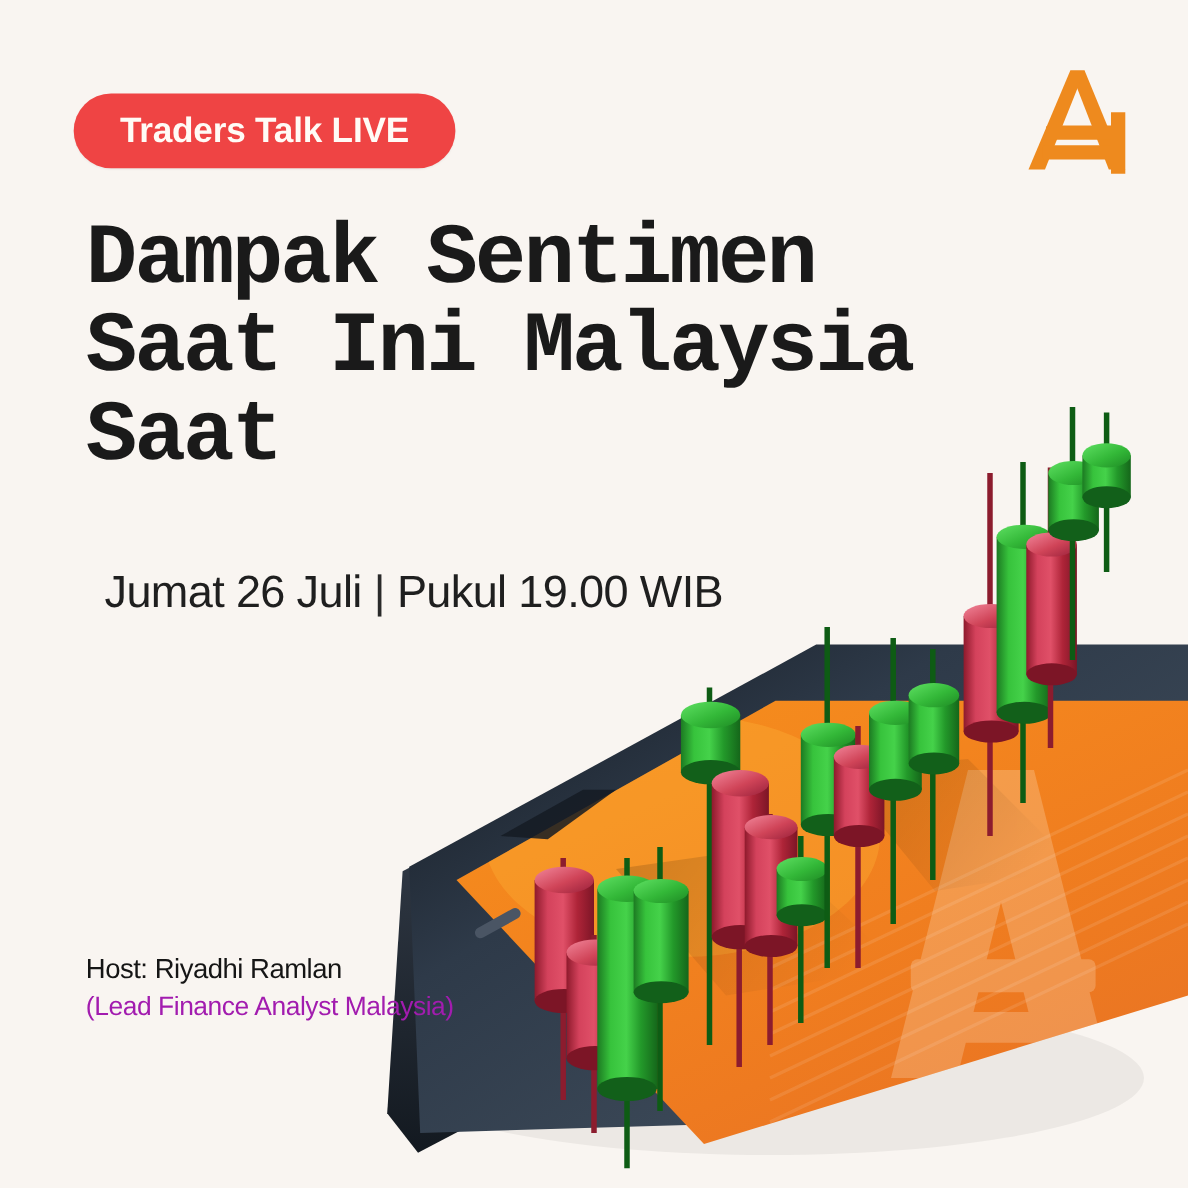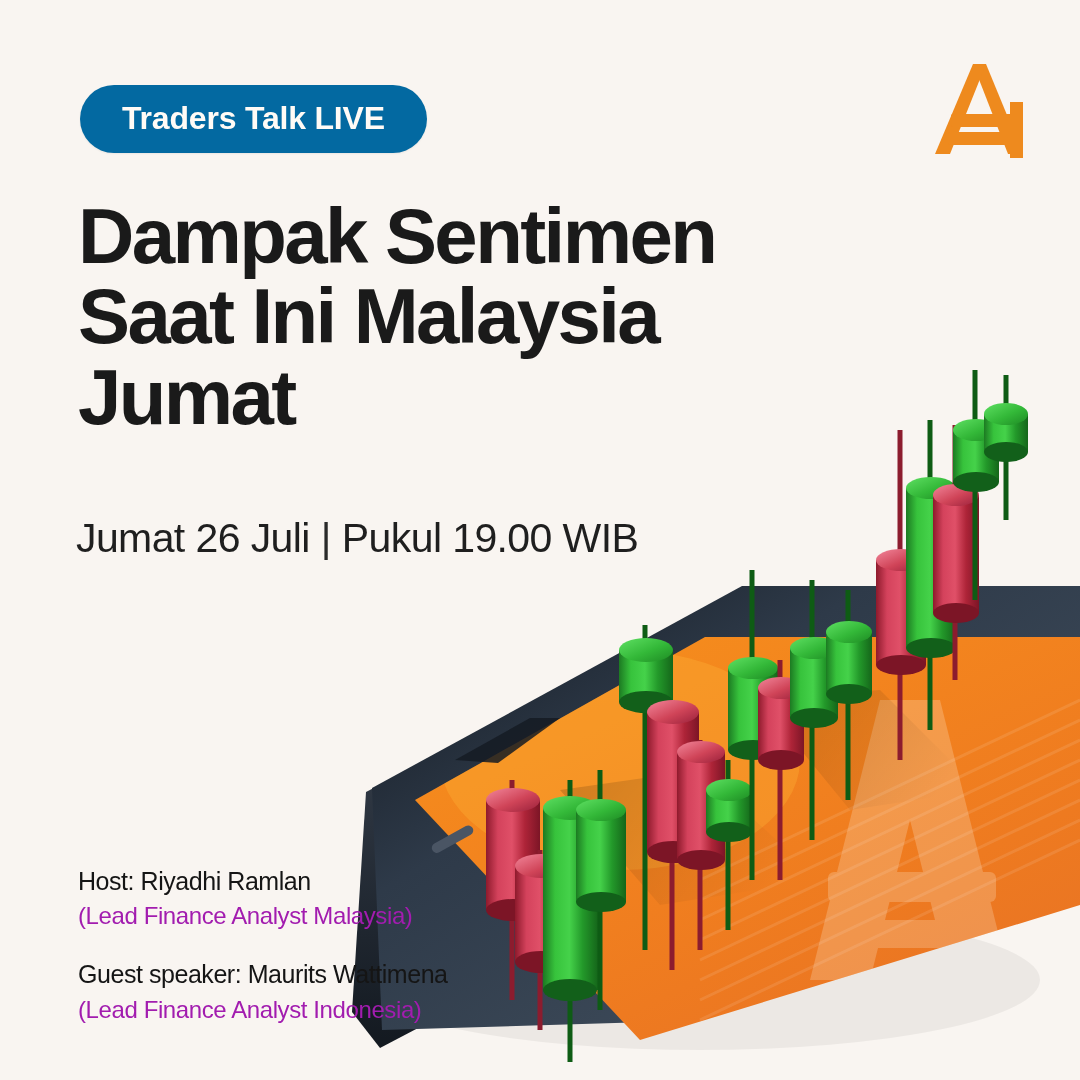--- a/index.html
+++ b/index.html
@@ -19,46 +19,47 @@
   }
 
   
   .art { position:absolute; inset:0; z-index:1; pointer-events:none; }
   .art svg { position:absolute; left:0; top:0; width:1080px; height:1080px; }
 
   
   .content { position:absolute; inset:0; z-index:3; }
 
   .badge {
-    position:absolute; left:80px; top:85px;
-    background:#0369a1;
+    position:absolute; left:67px; top:85px;
+    background:#ef4444;
     border-radius:40px;
     padding:17px 42px 19px 42px;
     color:#FFFBF6;
     font-size:32px;
     font-weight:bold;
     letter-spacing:-0.2px;
     line-height:1;
     box-shadow:0 1px 2px rgba(0,0,0,.06);
     text-align:center;
   }
 
   .headline {
     position:absolute; left:78px; top:196px;
     color:#1A1A1A;
     font-size:78px;
     font-weight:bold;
     line-height:1.03;
     letter-spacing:-2.6px;
     width:760px;
+    font-family:Liberation Mono, monospace;
   }
   .headline .hl { display:block; }
 
   .datetime {
-    position:absolute; left:76px; top:515px;
+    position:absolute; left:95px; top:515px;
     color:#1F1F1F;
     font-size:41px;
     font-weight:normal;
     letter-spacing:-0.6px;
     white-space:nowrap;
   }
   .datetime .sep {
     display:inline-block;
     margin:0 11px;
     color:#2A2A2A;
@@ -310,35 +311,31 @@
     </svg>
   </div>
 
   <div class="content">
 
     <div class="badge">Traders Talk LIVE</div>
 
     <div class="headline">
       <span class="hl">Dampak Sentimen</span>
       <span class="hl">Saat Ini Malaysia</span>
-      <span class="hl">Jumat</span>
+      <span class="hl">Saat</span>
     </div>
 
     <div class="datetime">
       <span>Jumat 26 Juli</span><span class="sep">|</span><span>Pukul 19.00 WIB</span>
     </div>
 
     <div class="people">
       <div class="person">
         <div class="p-name">Host: Riyadhi Ramlan</div>
         <div class="p-role">(Lead Finance Analyst Malaysia)</div>
-      </div>
-      <div class="person">
-        <div class="p-name">Guest speaker: Maurits Wattimena</div>
-        <div class="p-role">(Lead Finance Analyst Indonesia)</div>
       </div>
     </div>
   </div>
 
   <div class="logo">
     <svg viewBox="0 0 104 104" xmlns="http://www.w3.org/2000/svg">
       <g fill="#EE8A1E">
         <path d="M47 6 L60 6 L97 96 L82 96 Z"></path>
         <path d="M47 6 L60 6 L24 96 L9 96 Z"></path>
         <rect x="25" y="56" width="64" height="13" rx="2"></rect>

